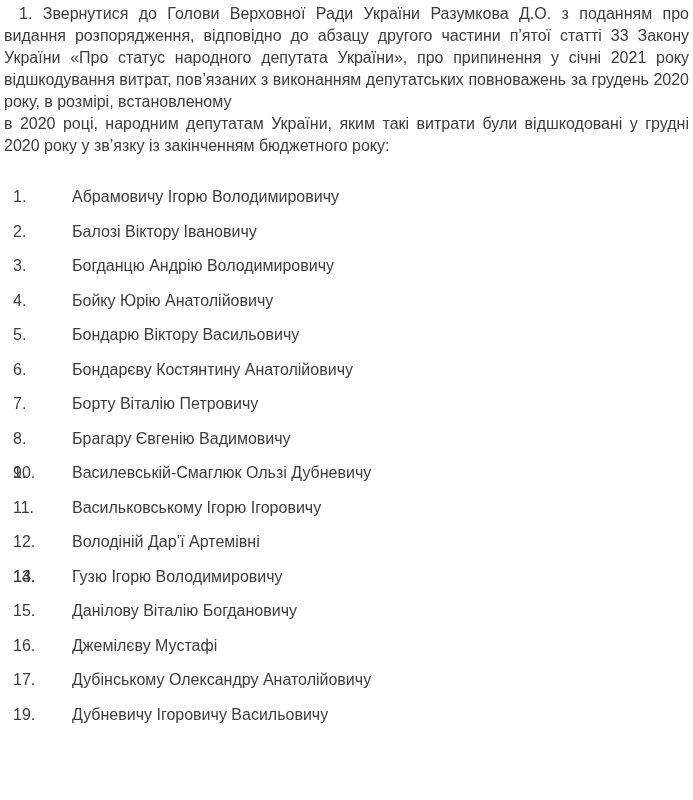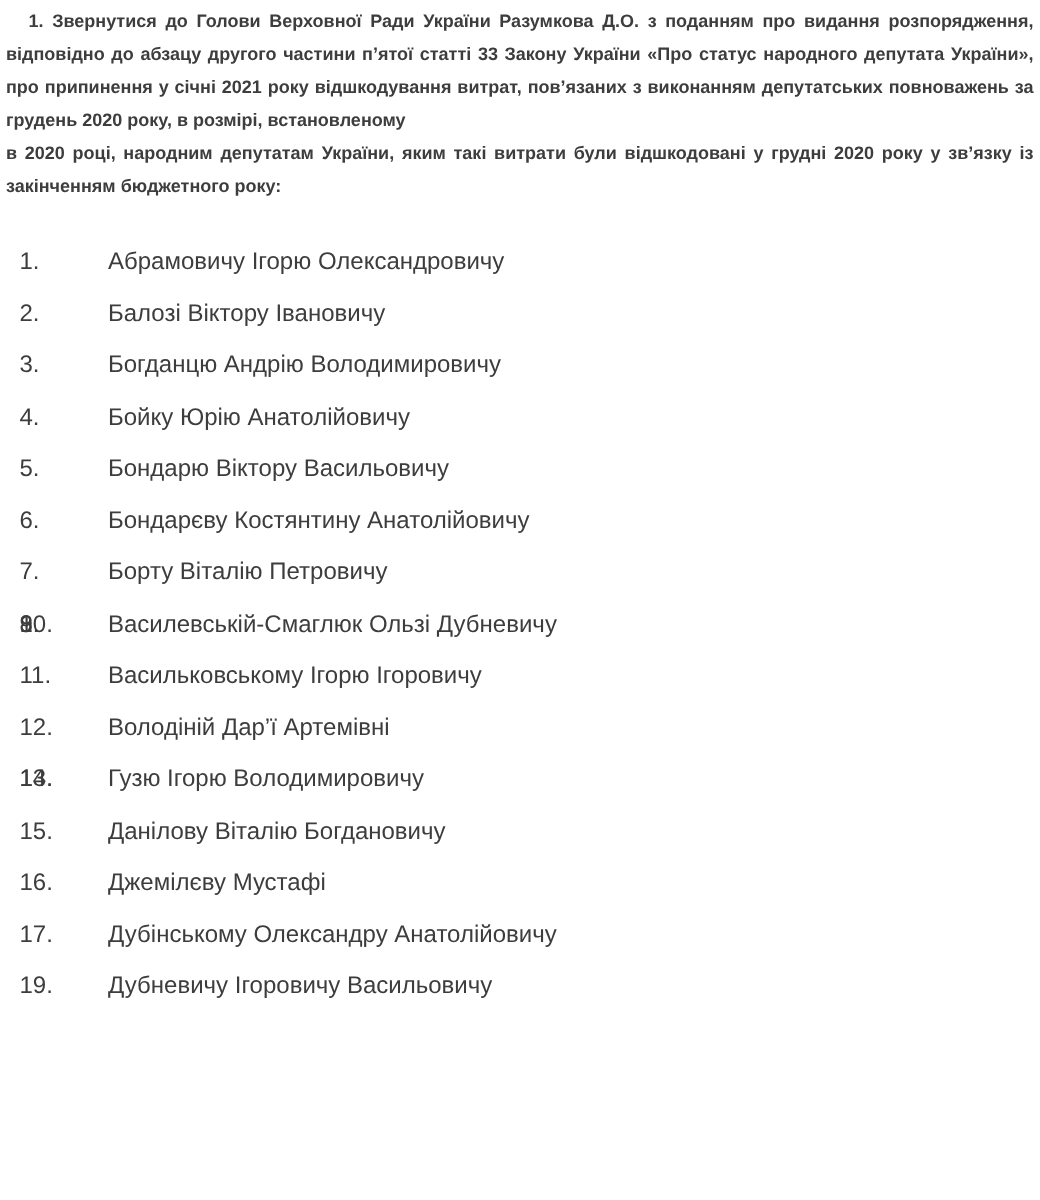--- a/index.html
+++ b/index.html
@@ -15,25 +15,24 @@
   }
   .page{
     width:693px;
     min-height:800px;
     box-sizing:border-box;
     padding:3px 4px 10px 4px;
     background:var(--color-background,#fff);
   }
   .para{
     margin:0;
-    font-size:12px;
+    font-size:16px;
     line-height:22px;
     text-align:justify;
     text-indent:15px;
-    font-weight:bold;
   }
   .list{
     margin-top:29px;
   }
   .row{
     position:relative;
     font-size:16px;
     line-height:22px;
     margin:0 0 12.5px 0;
     padding-left:68px;
@@ -45,28 +44,28 @@
   }
 </style>
 </head>
 <body>
 
 <div class="page">
 
   <p class="para"><span>1. Звернутися до Голови Верховної Ради України Разумкова Д.О. з поданням про видання розпорядження, відповідно до абзацу другого частини п’ятої статті 33 Закону України «Про статус народного депутата України», про припинення у січні 2021 року відшкодування витрат, пов’язаних з виконанням депутатських повноважень за грудень 2020 року, в розмірі, встановленому</span><br><span>в 2020 році, народним депутатам України, яким такі витрати були відшкодовані у грудні 2020 року у зв’язку із закінченням бюджетного року:</span></p>
 
   <div class="list">
-    <div class="row"><span class="num">1.</span><span class="name">Абрамовичу Ігорю Олександровичу</span></div>
+    <div class="row"><span class="num">1.</span><span class="name">Абрамовичу Ігорю Володимировичу</span></div>
     <div class="row"><span class="num">2.</span><span class="name">Балозі Віктору Івановичу</span></div>
     <div class="row"><span class="num">3.</span><span class="name">Богданцю Андрію Володимировичу</span></div>
     <div class="row"><span class="num">4.</span><span class="name">Бойку Юрію Анатолійовичу</span></div>
     <div class="row"><span class="num">5.</span><span class="name">Бондарю Віктору Васильовичу</span></div>
     <div class="row"><span class="num">6.</span><span class="name">Бондарєву Костянтину Анатолійовичу</span></div>
     <div class="row"><span class="num">7.</span><span class="name">Борту Віталію Петровичу</span></div>
-    <div class="row"><span class="num">8.</span></div>
+    <div class="row"><span class="num">8.</span><span class="name">Брагару Євгенію Вадимовичу</span></div>
     <div class="row"><span class="num">9.</span></div>
     <div class="row"><span class="num">10.</span><span class="name">Василевській-Смаглюк Ользі Дубневичу</span></div>
     <div class="row"><span class="num">11.</span><span class="name">Васильковському Ігорю Ігоровичу</span></div>
     <div class="row"><span class="num">12.</span><span class="name">Володіній Дар’ї Артемівні</span></div>
     <div class="row"><span class="num">13.</span></div>
     <div class="row"><span class="num">14.</span><span class="name">Гузю Ігорю Володимировичу</span></div>
     <div class="row"><span class="num">15.</span><span class="name">Данілову Віталію Богдановичу</span></div>
     <div class="row"><span class="num">16.</span><span class="name">Джемілєву Мустафі</span></div>
     <div class="row"><span class="num">17.</span><span class="name">Дубінському Олександру Анатолійовичу</span></div>
     <div class="row"><span class="num">19.</span><span class="name">Дубневичу Ігоровичу Васильовичу</span></div>

